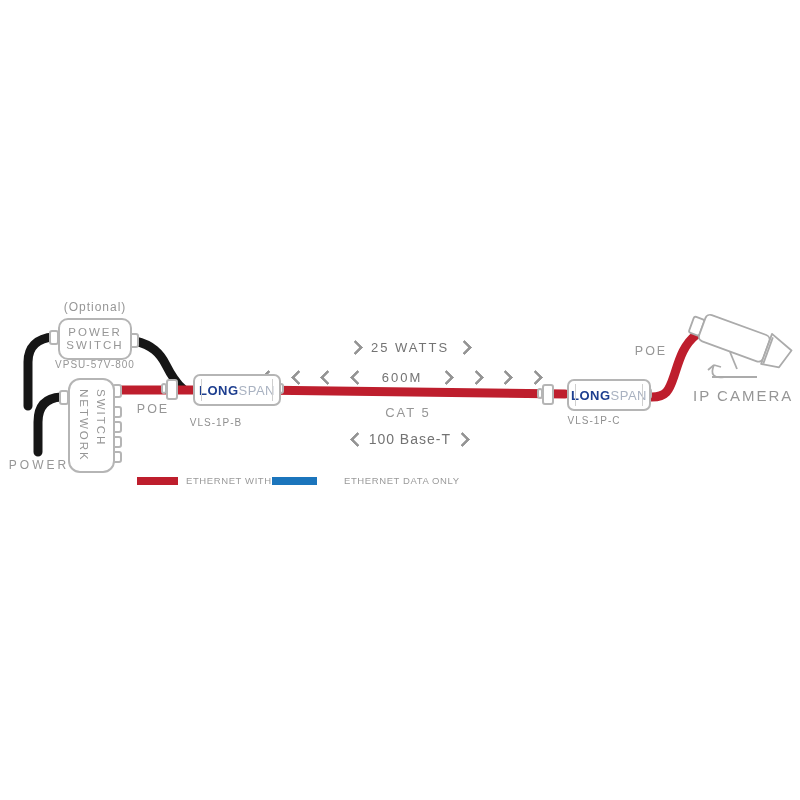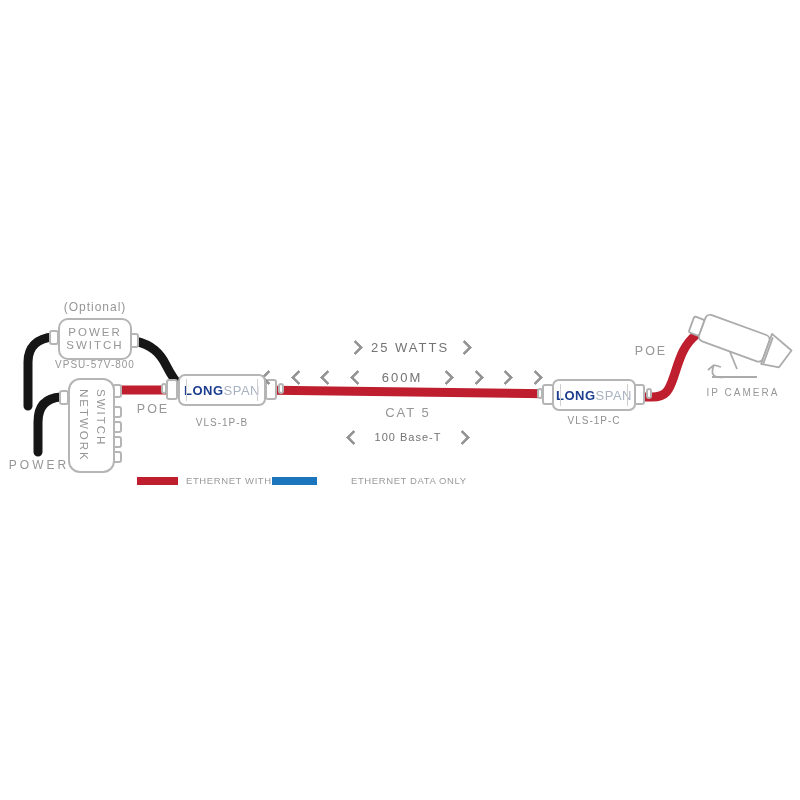--- a/index.html
+++ b/index.html
@@ -20,50 +20,50 @@
 
   
   .tab{position:absolute;background:#fff;border:2px solid #b5b5b5;border-radius:3px;box-sizing:border-box;z-index:2;}
 
   
   #sw-box{left:68px;top:378px;width:47px;height:95px;border-radius:12px;display:flex;align-items:center;justify-content:center;}
   #sw-text{writing-mode:vertical-lr;text-orientation:mixed;font-size:11.5px;letter-spacing:2px;line-height:17px;color:#969696;}
   #power-label{left:8px;top:458px;width:62px;font-size:12px;letter-spacing:3px;}
 
   
-  .dev{position:absolute;background:#fff;border:2px solid #b5b5b5;border-radius:7px;box-sizing:border-box;z-index:4;display:flex;align-items:center;justify-content:center;}
+  .dev{position:absolute;background:#fff;border:2px solid #b5b5b5;border-radius:7px;box-sizing:border-box;z-index:4;display:flex;align-items:center;justify-content:center;margin-left:15px;}
   .dev::before,.dev::after{content:"";position:absolute;top:3px;bottom:3px;width:1px;background:#cfcfcf;}
   .dev::before{left:6px;} .dev::after{right:6px;}
   .brand{font-size:13px;letter-spacing:.5px;white-space:nowrap;}
   .brand b{color:#1d3e8f;font-weight:700;}
   .brand i{color:#a9b2c1;font-style:normal;font-weight:400;}
   .devlbl{position:absolute;color:#8f8f8f;font-size:10px;letter-spacing:1px;text-align:center;z-index:4;}
 
   
   .chev{display:inline-block;width:8px;height:8px;border-top:3px solid #949494;border-right:3px solid #949494;border-radius:1px;flex:0 0 auto;}
   .chev.r{transform:rotate(45deg);}
   .chev.l{transform:rotate(-135deg);}
   .chevrow{position:absolute;display:flex;align-items:center;z-index:2;color:#737373;}
 
   #watts-row{left:345px;top:340px;width:130px;justify-content:center;gap:10px;font-size:13px;letter-spacing:2px;}
   #dist-row{left:263px;top:370px;width:278px;justify-content:space-between;font-size:13px;letter-spacing:2px;}
   #cat-label{left:378px;top:405px;width:60px;font-size:13px;letter-spacing:2px;}
-  #baset-row{left:348px;top:431px;width:120px;justify-content:space-between;gap:6px;font-size:11px;letter-spacing:1px;}
+  #baset-row{left:348px;top:431px;width:120px;justify-content:flex-end;gap:6px;font-size:14px;letter-spacing:1px;}
 
   #poe-left{left:131px;top:402px;width:44px;font-size:12.5px;}
   #poe-right{left:629px;top:344px;width:44px;font-size:12.5px;}
-  #ipcam-label{left:693px;top:387px;width:100px;font-size:10px;}
+  #ipcam-label{left:693px;top:387px;width:100px;font-size:15px;}
 
   
   .sw{position:absolute;height:8px;z-index:2;}
   #leg-sw-poe{left:137px;top:477px;width:41px;background:#be1e2d;}
   #leg-sw-data{left:272px;top:477px;width:45px;background:#1b75bc;}
   .leglbl{position:absolute;top:475px;font-size:9.5px;letter-spacing:.6px;color:#9a9a9a;white-space:nowrap;z-index:2;}
   #leg-lbl-poe{left:186px;}
-  #leg-lbl-data{left:322px;padding-left:29px;}
+  #leg-lbl-data{left:315px;padding-left:29px;}
 </style>
 </head>
 <body>
 
 <svg id="cable-layer" width="800" height="800" viewBox="0 0 800 800">
 
   <g fill="none" stroke="#161616" stroke-width="9" stroke-linecap="round">
     <path d="M54 337 C36 338 28 348 28 362 L28 406"></path>
     <path d="M135 341 C152 345 160 353 166 365 C172 377 176 383 183 389"></path>
     <path d="M61 397 C44 398 38 408 38 422 L38 452"></path>
@@ -112,21 +112,21 @@
 <div id="power-label" class="lbl ctr">POWER</div>
 <div id="poe-left" class="lbl ctr">POE</div>
 
 <div class="tab" style="left:161px;top:383px;width:6px;height:11px;"></div>
 <div class="tab" style="left:166px;top:379px;width:12px;height:21px;"></div>
 <div class="tab" style="left:278px;top:383px;width:6px;height:11px;"></div>
 <div class="tab" style="left:265px;top:379px;width:12px;height:21px;"></div>
 <div class="dev" style="left:178px;top:374px;width:88px;height:32px;">
   <span class="brand"><b>LONG</b><i>SPAN</i></span>
 </div>
-<div class="devlbl" style="left:178px;top:417px;width:88px;">VLS-1P-B</div>
+<div class="devlbl" style="left:172px;top:417px;width:88px;">VLS-1P-B</div>
 
 <div id="watts-row" class="chevrow">
   <span class="chev r"></span>
   <span>25 WATTS</span>
   <span class="chev r"></span>
 </div>
 <div id="dist-row" class="chevrow">
   <span class="chev l"></span>
   <span class="chev l"></span>
   <span class="chev l"></span>

